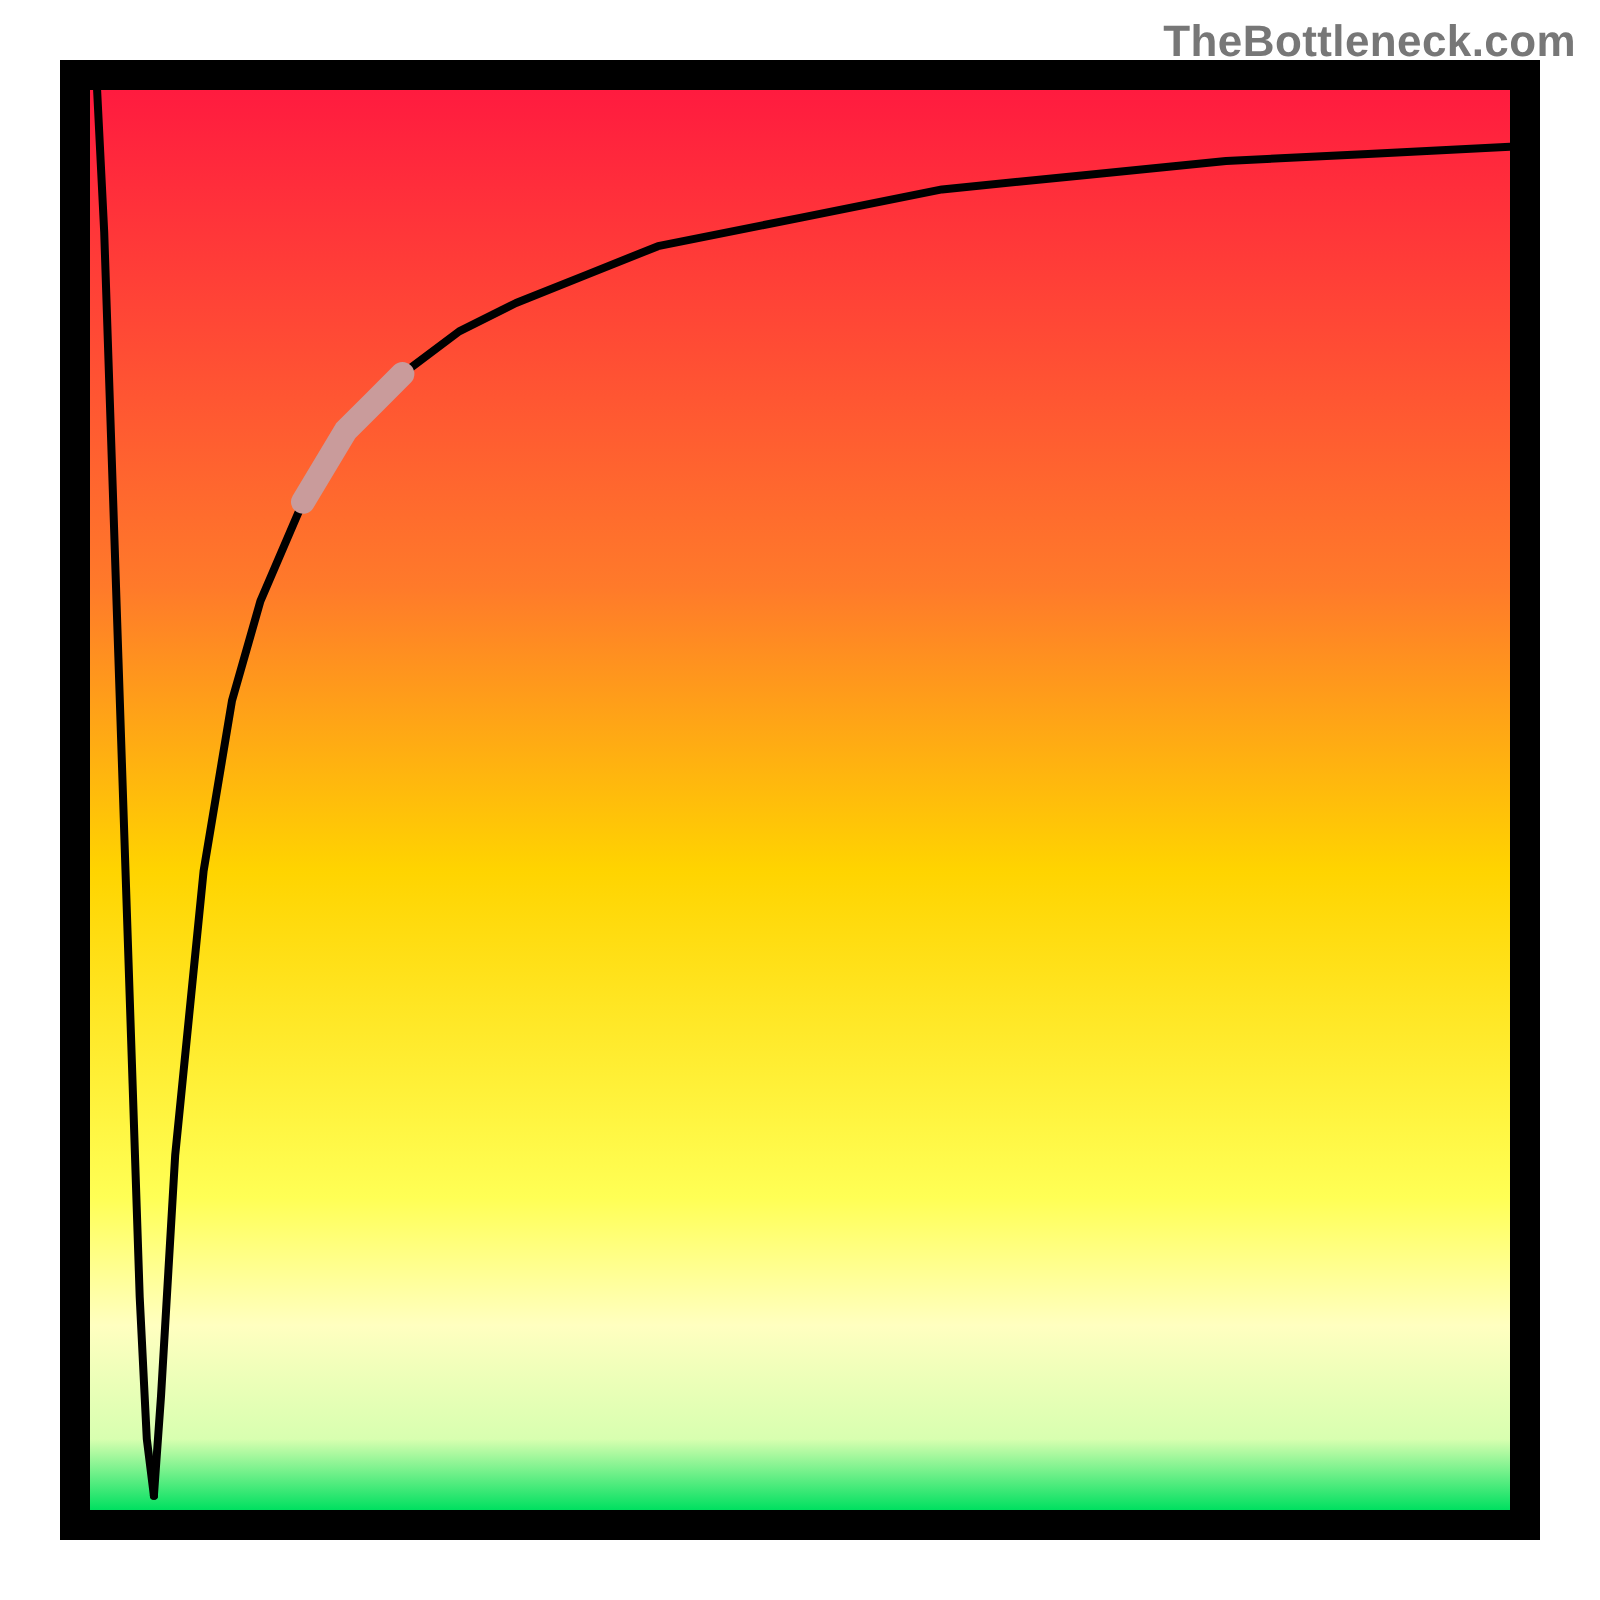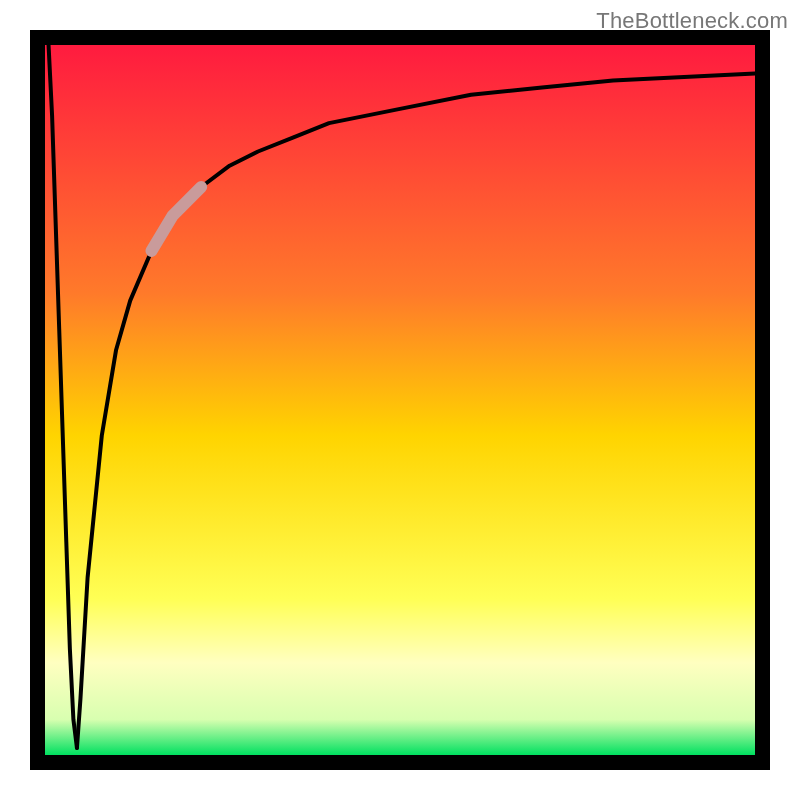--- a/index.html
+++ b/index.html
@@ -11,21 +11,21 @@
   .chart-wrap {
     position: relative;
     width: 800px;
     height: 800px;
   }
   .watermark {
     position: absolute;
     top: 8px;
     right: 12px;
     font-size: 22px;
-    font-weight: 400;
+    font-weight: 700;
     color: #777;
     letter-spacing: 0.2px;
     text-align: right;
   }
   svg {
     display: block;
     width: 800px;
     height: 800px;
   }
 </style>

